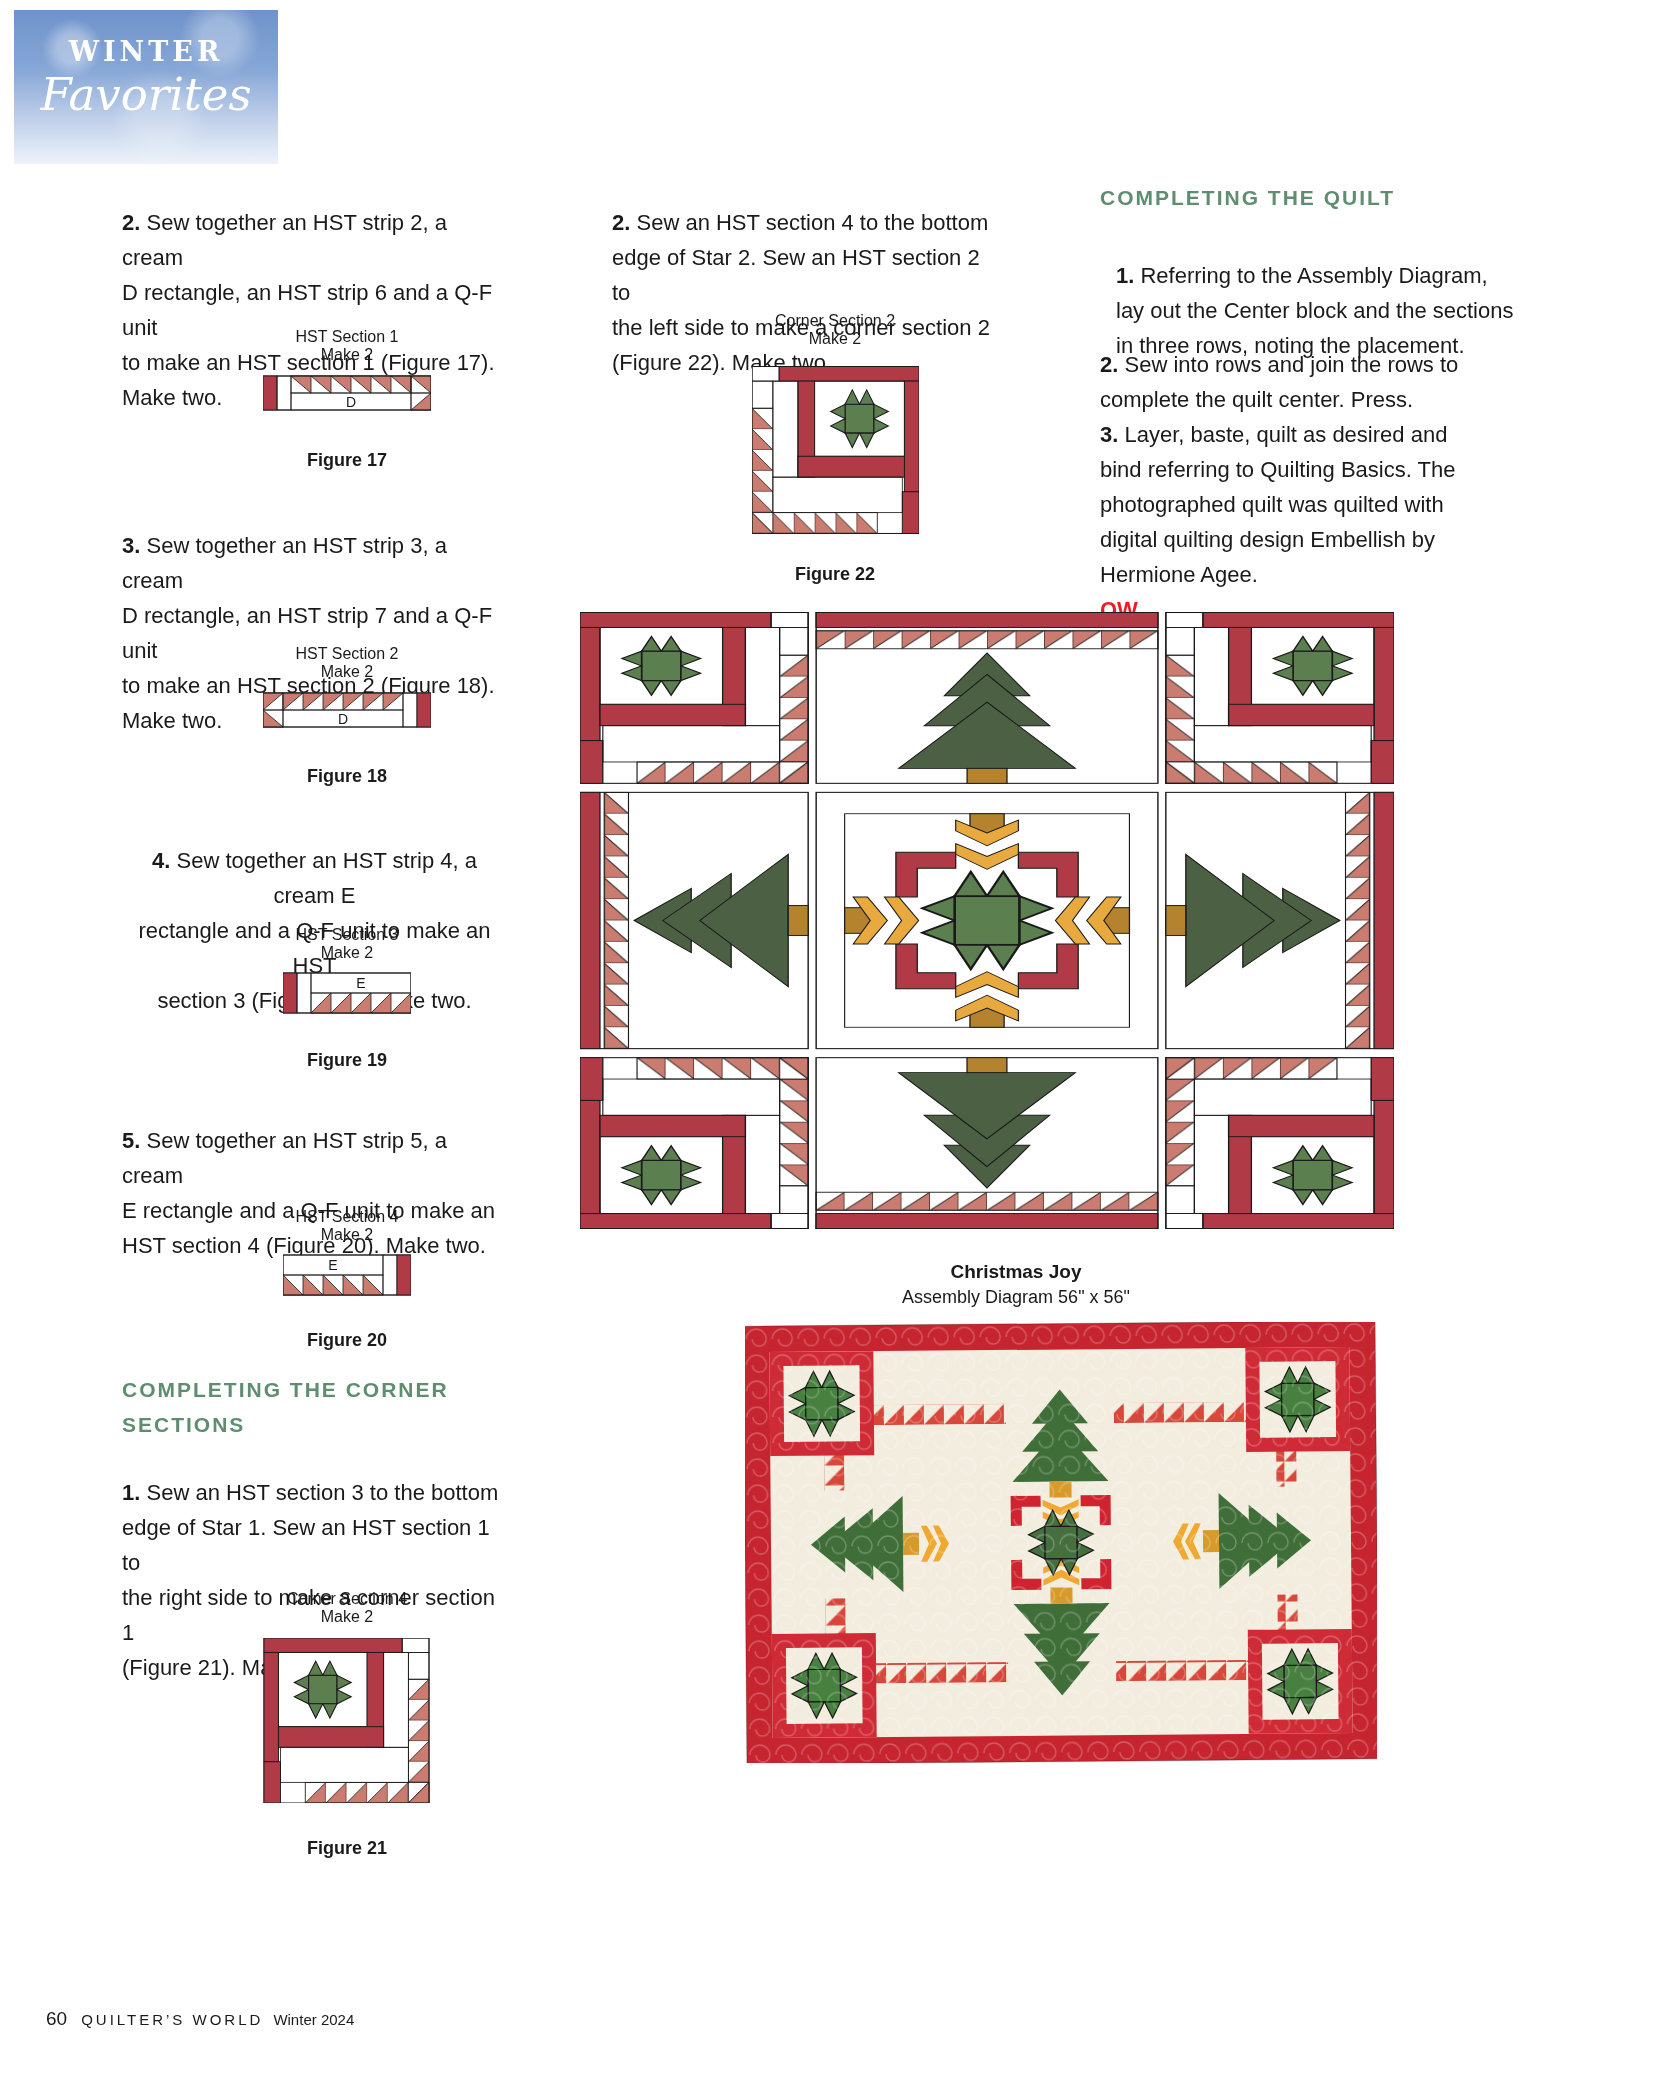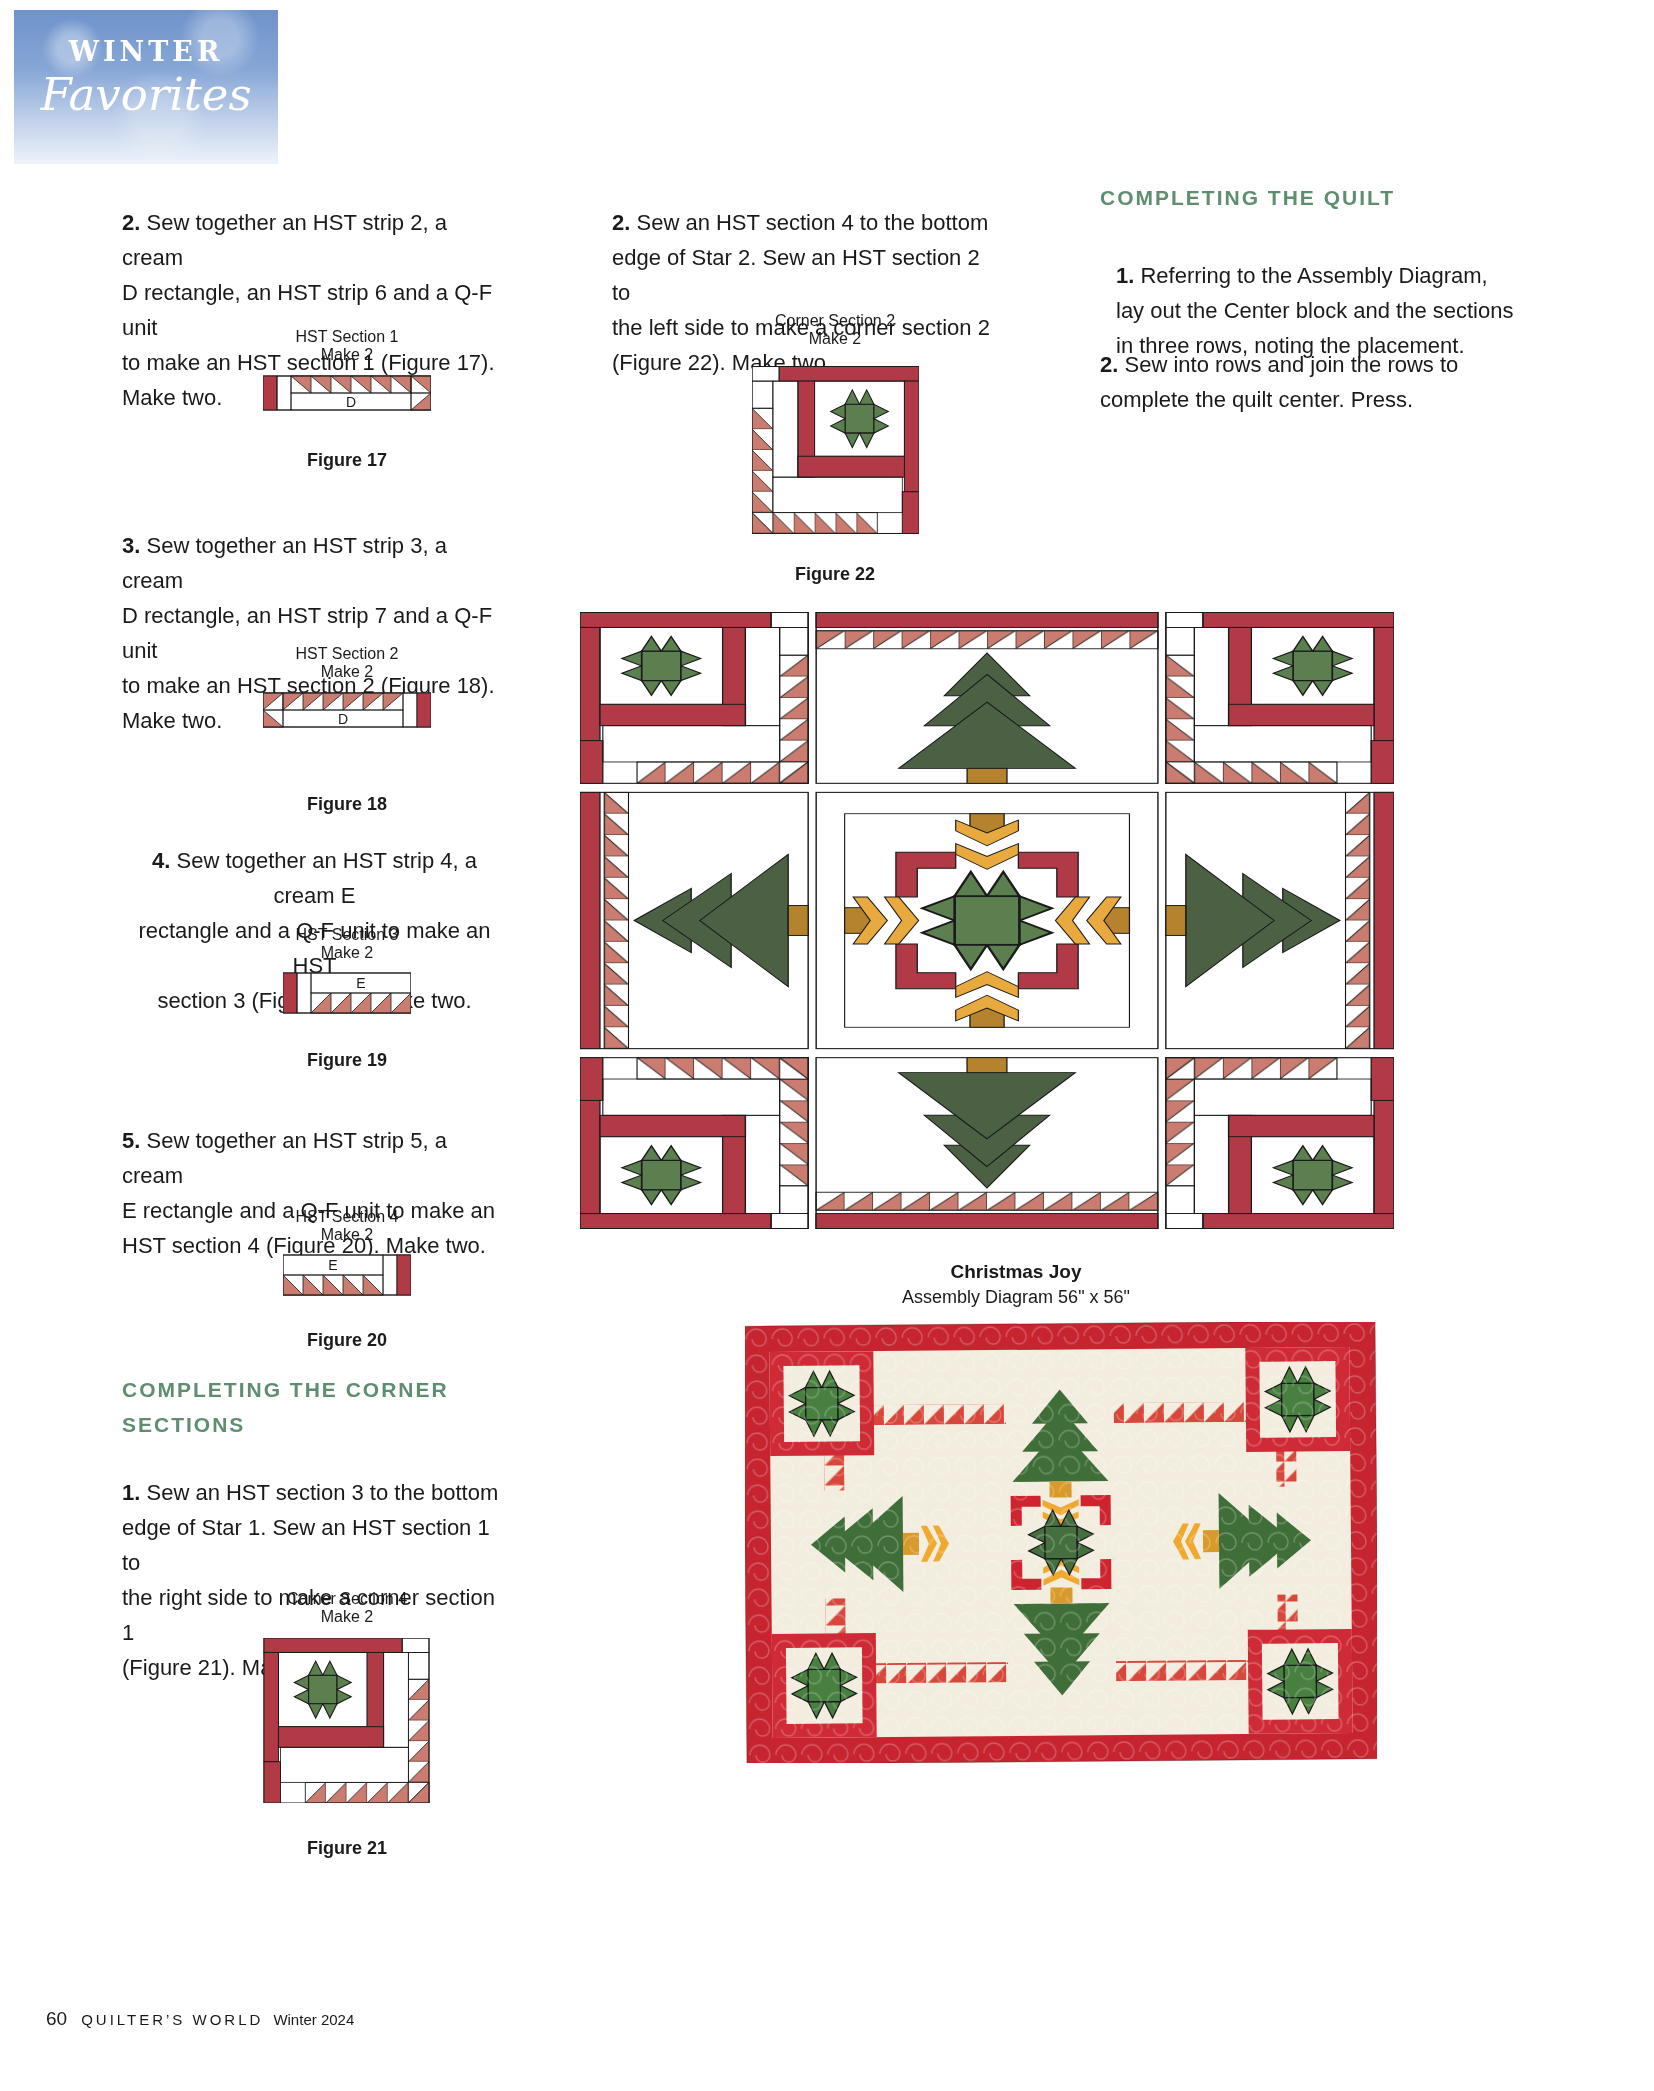--- a/index.html
+++ b/index.html
@@ -188,21 +188,21 @@
       <polygon class="st" points="60,0 80,0 60,17"></polygon>
         <polygon class="st" points="80,0 100,0 80,17"></polygon>
       <polygon class="st" points="100,0 120,0 100,17"></polygon>
         <polygon class="st" points="120,0 140,0 120,17"></polygon>
       <rect class="hl" x="20" y="0" width="120" height="17"></rect>
       <rect class="hl" x="20" y="17" width="120" height="17"></rect>
       <rect class="hl" x="140" y="0" width="14" height="34"></rect>
       <rect class="r" x="154" y="0" width="14" height="34"></rect>
       <text class="lt" x="80" y="31">D</text>
     </svg>
-    <div class="figname" style="left:60px;top:766px;width:330px;margin-top:28px;">Figure 18</div>
+    <div class="figname" style="left:60px;top:766px;width:330px;">Figure 18</div>
 
     <p class="step" style="left:0;top:808px;width:385px;margin:0;text-align:center;">
       <b>4.</b> <span>Sew together an HST strip 4, a cream E
 rectangle and a Q-F unit to make an HST
 section 3 (Figure 19). Make two.</span></p>
 
     <div class="figcap" style="left:60px;top:926px;width:330px;">
       <div>HST Section 3</div>
       <div>Make 2</div>
     </div>
@@ -283,20 +283,27 @@
 
   <div class="col" style="left:1100px;top:0;width:400px;height:600px;">
     <div class="h-green" style="left:0;top:180px;width:400px;">COMPLETING THE QUILT</div>
     <p class="step" style="left:0;top:207px;width:400px;margin:16px;">
       <b>1.</b> <span>Referring to the Assembly Diagram,
 lay out the Center block and the sections
 in three rows, noting the placement.</span></p>
     <p class="step" style="left:0;top:312px;width:400px;margin:0;">
       <b>2.</b> <span>Sew into rows and join the rows to
 complete the quilt center. Press.</span></p>
+    <p class="step" style="left:0;top:382px;width:400px;margin:0;">
+      <b>3.</b> <span>Layer, baste, quilt as desired and
+bind referring to Quilting Basics. The
+photographed quilt was quilted with
+digital quilting design Embellish by
+Hermione Agee.</span>
+      <span class="qw">QW</span></p>
   </div>
 
   <svg style="position:absolute;left:580px;top:612px;" width="814" height="617" viewBox="0 0 810 613">
 
     <use href="#cs" transform="scale(1.419,1.0625)"></use>
     <use href="#tb" transform="translate(235,0) scale(1.417,1.0625)"></use>
     <use href="#cs" transform="translate(810,0) scale(-1.419,1.0625)"></use>
 
     <use href="#tb" transform="translate(0,179) scale(1.419,1.0625) rotate(-90) translate(-240,0)"></use>
     <use href="#cb" transform="translate(235,179) scale(1.417,1.0625)"></use>

